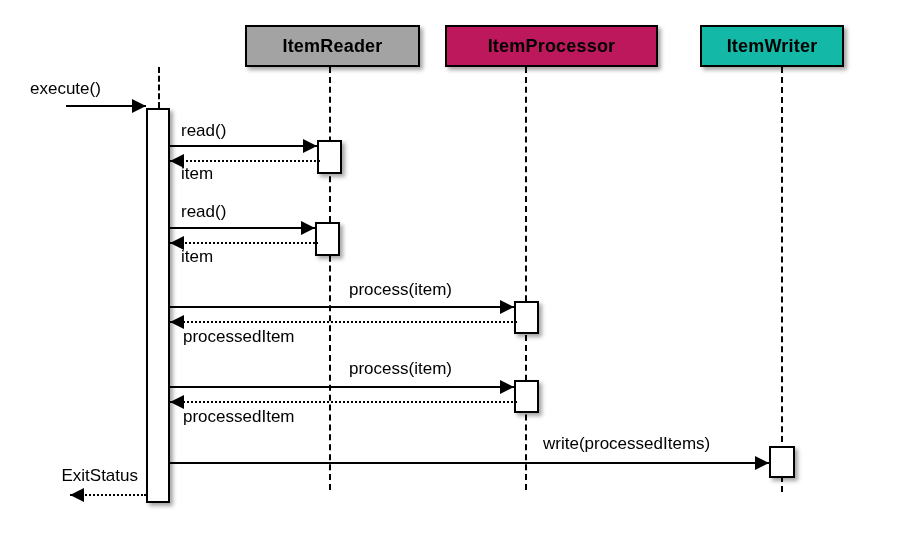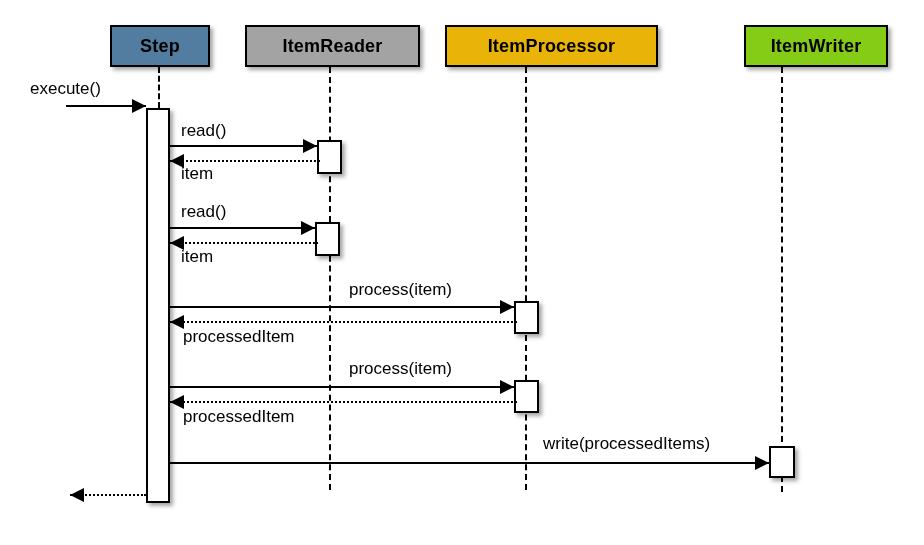--- a/index.html
+++ b/index.html
@@ -42,24 +42,23 @@
 </head>
 <body>
 
 <div id="canvas">
 
   <div class="lifeline" style="left:158px;top:67px;height:41px"></div>
   <div class="lifeline" style="left:329px;top:67px;height:423px"></div>
   <div class="lifeline" style="left:525px;top:67px;height:423px"></div>
   <div class="lifeline" style="left:781px;top:67px;height:425px"></div>
 
-  <div class="head" style="left: 110px; width: 100px; background-color: rgb(82, 124, 160);">Step</div>
   <div class="head" style="left: 245px; width: 175px; background-color: #a3a3a3;">ItemReader</div>
-  <div class="head" style="left: 445px; width: 213px; background-color: #eab308;">ItemProcessor</div>
-  <div class="head" style="left: 700px; width: 144px; background-color: #84cc16; margin-left: 44px;">ItemWriter</div>
+  <div class="head" style="left: 445px; width: 213px; background-color: #be185d;">ItemProcessor</div>
+  <div class="head" style="left: 700px; width: 144px; background-color: #14b8a6;">ItemWriter</div>
 
   <div class="act" style="left:146px;top:108px;width:24px;height:395px"></div>
   <div class="act" style="left:317px;top:140px;width:25px;height:34px"></div>
   <div class="act" style="left:315px;top:222px;width:25px;height:34px"></div>
   <div class="act" style="left:514px;top:301px;width:25px;height:33px"></div>
   <div class="act" style="left:514px;top:380px;width:25px;height:33px"></div>
   <div class="act" style="left:769px;top:446px;width:26px;height:32px"></div>
 
   <div class="arrow r" style="left:66px;top:105px;width:80px"></div>
   <div class="arrow r" style="left:170px;top:145px;width:147px"></div>
@@ -77,14 +76,15 @@
   <div class="lbl c" style="left:30px;top:79px;width:100px">execute()</div>
   <div class="lbl c" style="left:181px;top:121px;width:130px">read()</div>
   <div class="lbl c" style="left:181px;top:164px;width:120px">item</div>
   <div class="lbl c" style="left:181px;top:202px;width:130px">read()</div>
   <div class="lbl c" style="left:181px;top:247px;width:120px">item</div>
   <div class="lbl c" style="left:349px;top:280px;width:132px">process(item)</div>
   <div class="lbl" style="left:183px;top:327px;width:142px">processedItem</div>
   <div class="lbl c" style="left:349px;top:359px;width:132px">process(item)</div>
   <div class="lbl" style="left:183px;top:407px;width:142px">processedItem</div>
   <div class="lbl c" style="left:543px;top:434px;width:205px">write(processedItems)</div>
+  <div class="lbl rt" style="left:35px;top:466px;width:103px">ExitStatus</div>
 
 </div>
 
 </body></html>

